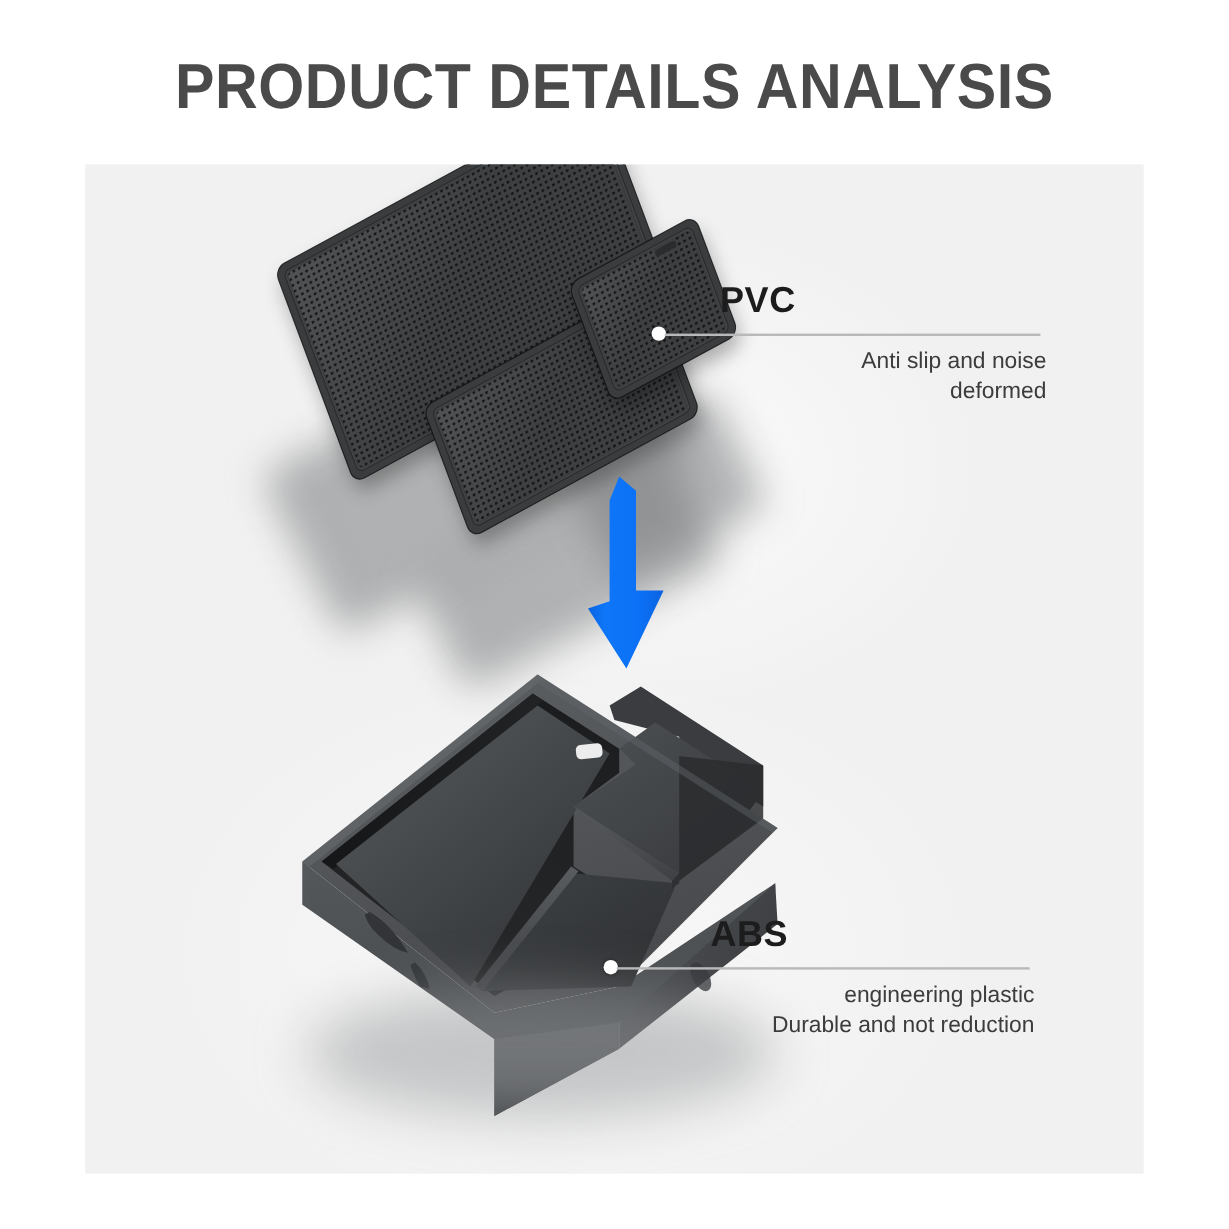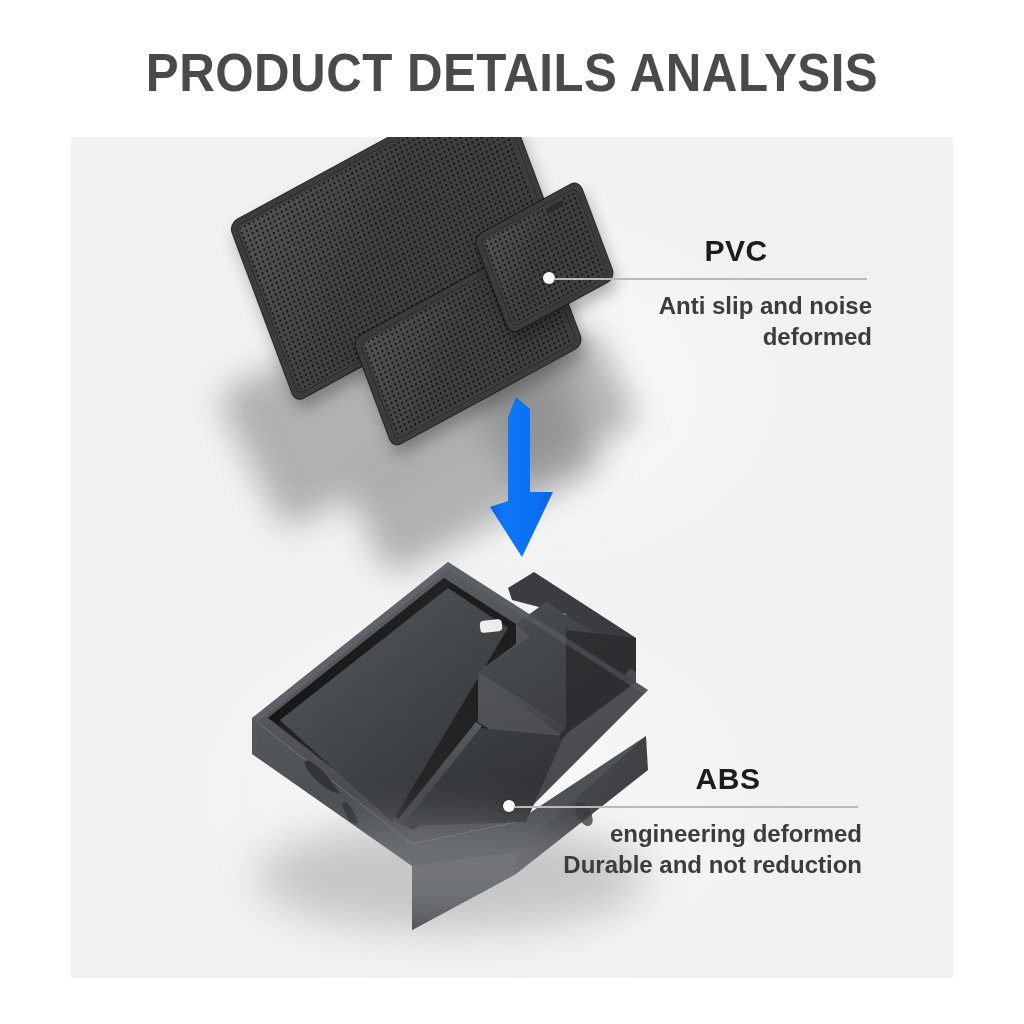--- a/index.html
+++ b/index.html
@@ -113,28 +113,28 @@
     position:absolute;width:12px;height:12px;border-radius:50%;
     background:#ffffff;
     box-shadow:0 0 3px rgba(0,0,0,0.45);
   }
   .callout-line{
     position:absolute;height:1.5px;background:#b9b9b9;
   }
   .callout-head{
     position:absolute;
     font-size:30px;font-weight:700;color:#1c1c1c;
-    text-align:center;white-space:nowrap;
+    text-align:left;white-space:nowrap;
     letter-spacing:0.5px;
   }
   .callout-body{
     position:absolute;
-    font-size:24px;line-height:1.3;color:#3c3c3c;
+    font-size:19px;line-height:1.3;color:#3c3c3c;
     text-align:right;white-space:nowrap;
-    font-weight:700;
+    font-weight:400;
   }
 </style>
 </head>
 <body>
 
 <div class="page">
 
   <div class="title">PRODUCT DETAILS ANALYSIS</div>
 
   <div class="stage">
@@ -275,18 +275,18 @@
       <div>Anti slip and noise</div>
       <div>deformed</div>
     </div>
   </div>
 
   <div class="callout">
     <div class="callout-dot" style="left:503px;top:800px;"></div>
     <div class="callout-line" style="left:514px;top:806px;width:344px;"></div>
     <div class="callout-head" style="left:592px;top:762px;width:272px;">ABS</div>
     <div class="callout-body" style="left:540px;top:818px;width:322px;">
-      <div>engineering deformed</div>
+      <div>engineering plastic</div>
       <div>Durable and not reduction</div>
     </div>
   </div>
 
 </div>
 
 </body></html>

